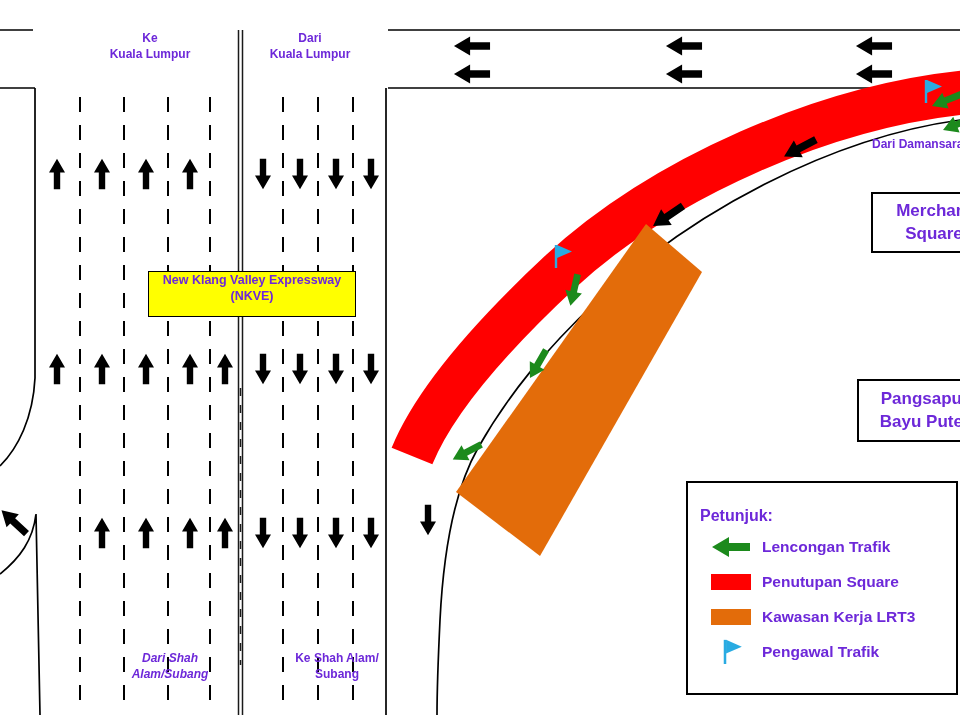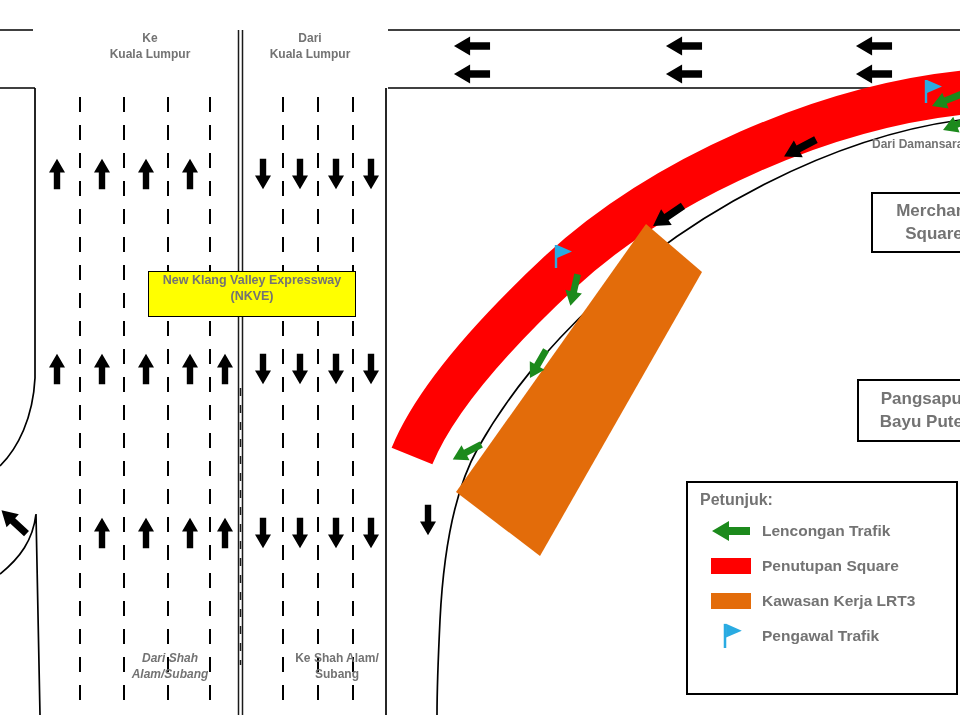--- a/index.html
+++ b/index.html
@@ -1,17 +1,17 @@
 <!DOCTYPE html>
 <html><head>
 <meta charset="utf-8">
 <style>
   html,body{margin:0;padding:0;background:#fff;}
   #stage{position:relative;width:960px;height:720px;overflow:hidden;background:#fff;
-         font-family:"Liberation Sans",sans-serif;color:#737373;}
+         font-family:"Liberation Sans",sans-serif;color:#6d28d9;}
   #map{position:absolute;left:0;top:0;}
 
   .road line,.road path{stroke:#000;stroke-width:1.7;fill:none;}
   .lane line{stroke:#000;stroke-width:2;stroke-dasharray:15 13;fill:none;}
   .median line{stroke:#1a1a1a;stroke-width:1.5;fill:none;}
   .lrt{stroke:#57a9dd;stroke-width:1.6;stroke-dasharray:8 9;fill:none;}
   .closure{fill:none;stroke-width:44;}
 
   .map-label{position:absolute;font-weight:bold;text-align:center;line-height:1.3;
              font-size:12px;white-space:nowrap;}
@@ -22,21 +22,21 @@
             justify-content:flex-start;font-weight:bold;font-size:12.5px;line-height:1.3;}
   .place-box{position:absolute;background:#fff;border:2.5px solid #000;display:flex;
              flex-direction:column;align-items:center;justify-content:center;
              font-weight:bold;font-size:17px;line-height:1.35;}
   #merchant-box{left:871px;top:192px;width:122px;height:57px;}
   #pangsapuri-box{left:857px;top:379px;width:136px;height:59px;}
   #dari-damansara{left:872px;top:137px;text-align:left;}
 
   .legend{position:absolute;left:686px;top:481px;width:272px;height:214px;
           background:#fff;border:2.5px solid #000;box-sizing:border-box;
-          padding:8px 0 0 12px;}
+          padding:24px 0 0 12px;}
   .legend-title{font-weight:bold;font-size:16px;margin-bottom:8px;}
   .legend-row{display:flex;align-items:center;height:27px;margin-bottom:8px;}
   .legend-sym{width:62px;display:flex;justify-content:center;align-items:center;}
   .legend-label{font-weight:bold;font-size:15.5px;}
 </style>
 </head>
 <body>
 
 <div id="stage">
 

